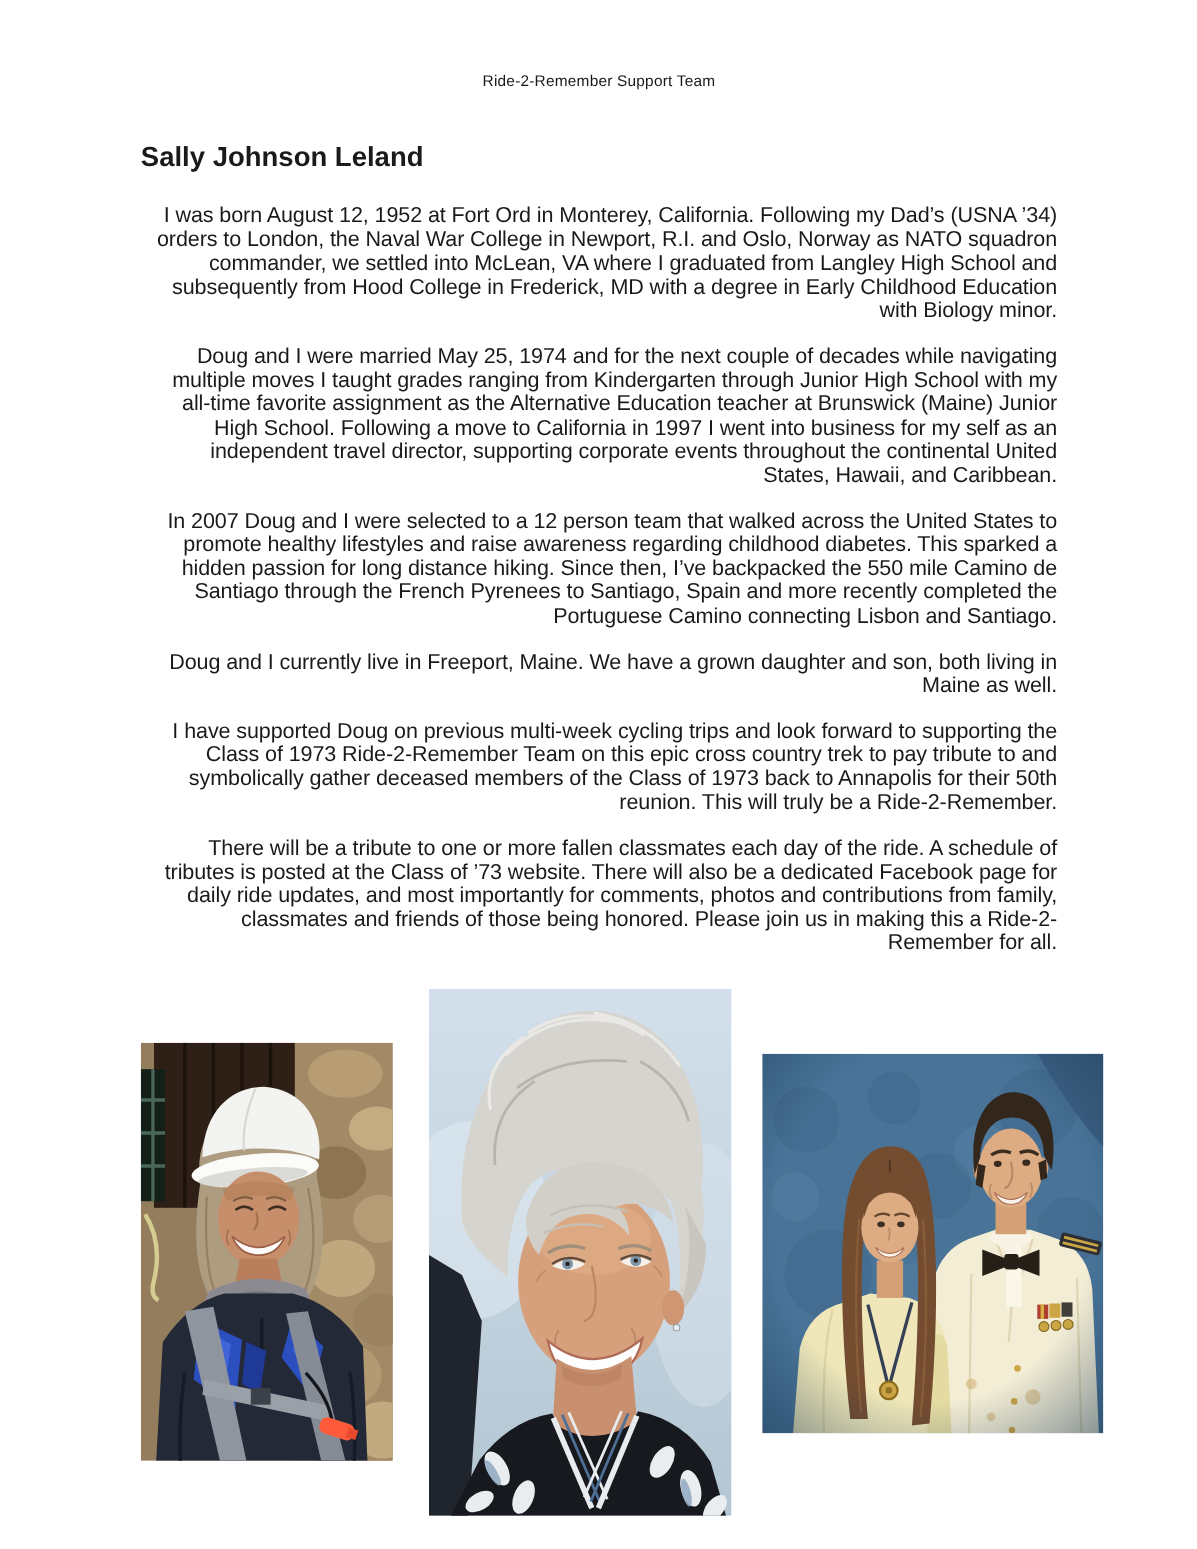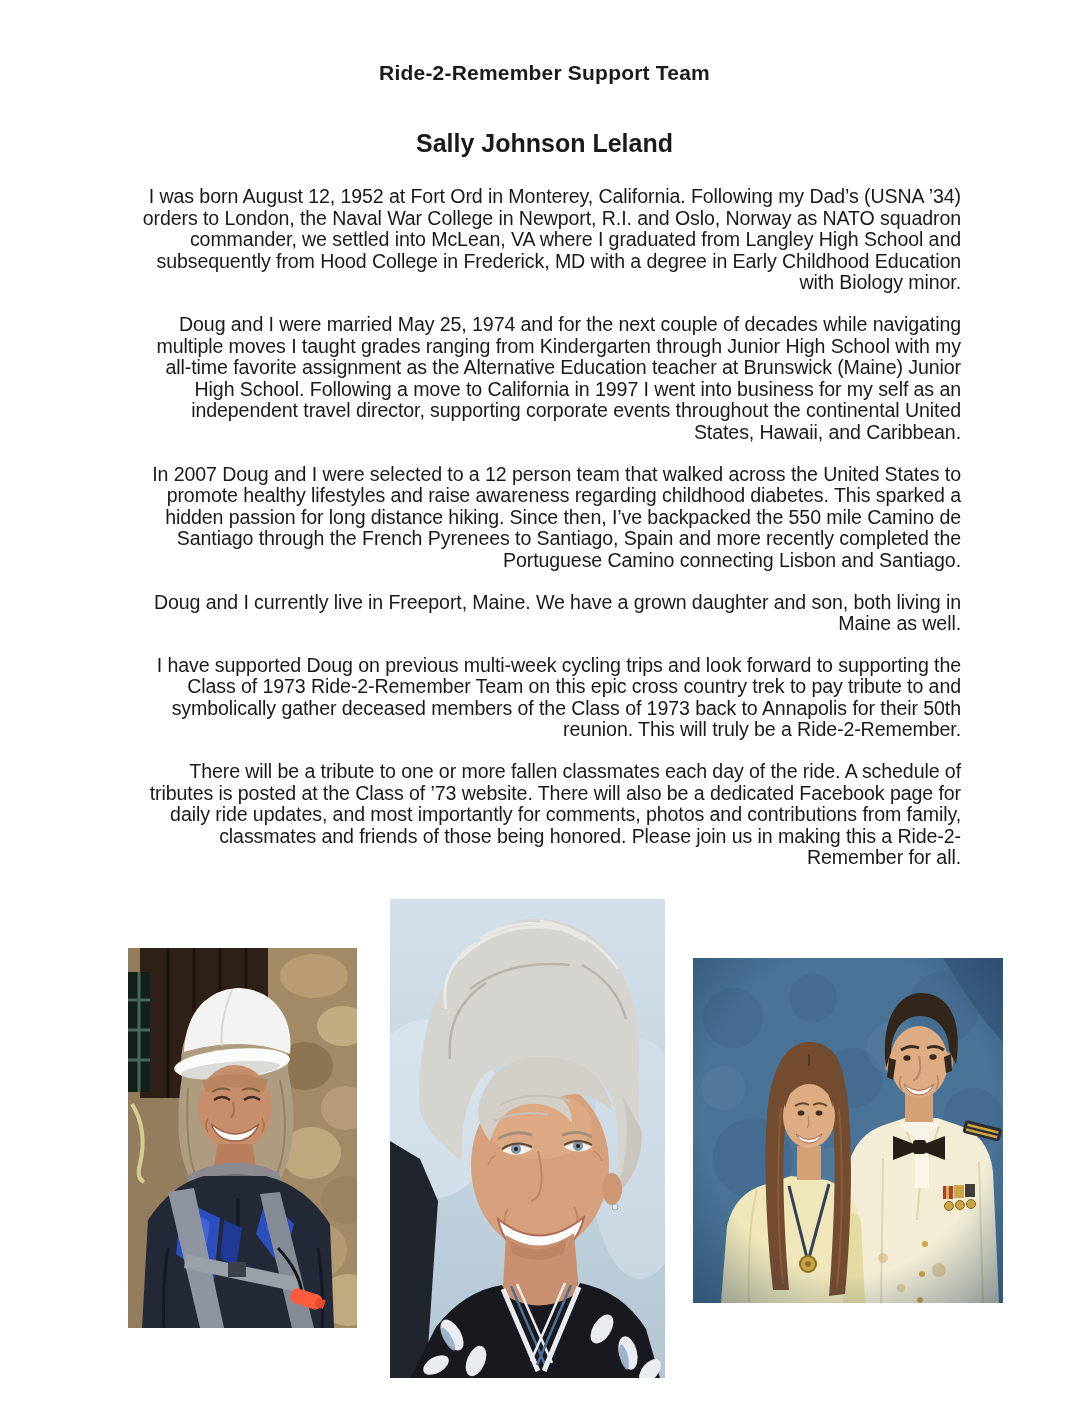--- a/index.html
+++ b/index.html
@@ -13,30 +13,30 @@
     font-family:"Liberation Sans","DejaVu Sans",sans-serif;
     color:#1a1a1a;
   }
   .content{
     position:absolute;
     left:128px;
     top:60px;
     width:833px;
   }
   .doc-header{
-    font-size:21px;
+    font-size:14px;
     line-height:26px;
     text-align:center;
-    font-weight:700;
+    font-weight:400;
     letter-spacing:0.2px;
   }
   .doc-title{
     font-size:25px;
     line-height:30px;
-    text-align:center;
+    text-align:left;
     font-weight:700;
     margin:42px 0 28px 0;
   }
   .para{
     font-size:19.6px;
     line-height:21.6px;
     margin:0 0 20px 0;
     text-align:right;
     letter-spacing:-0.1px;
   }

